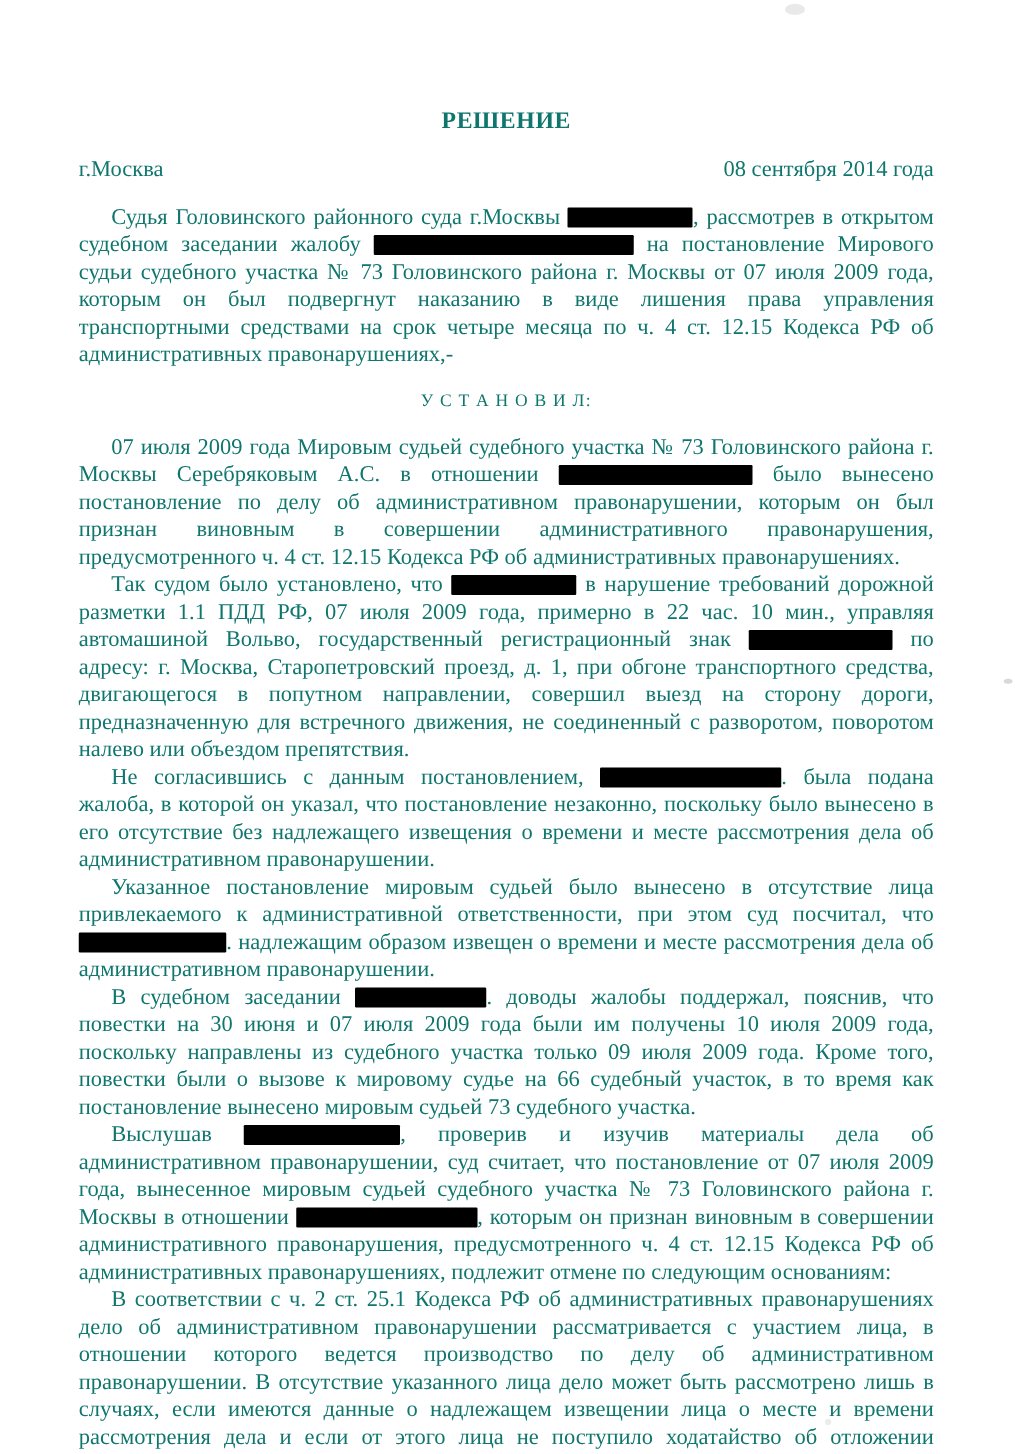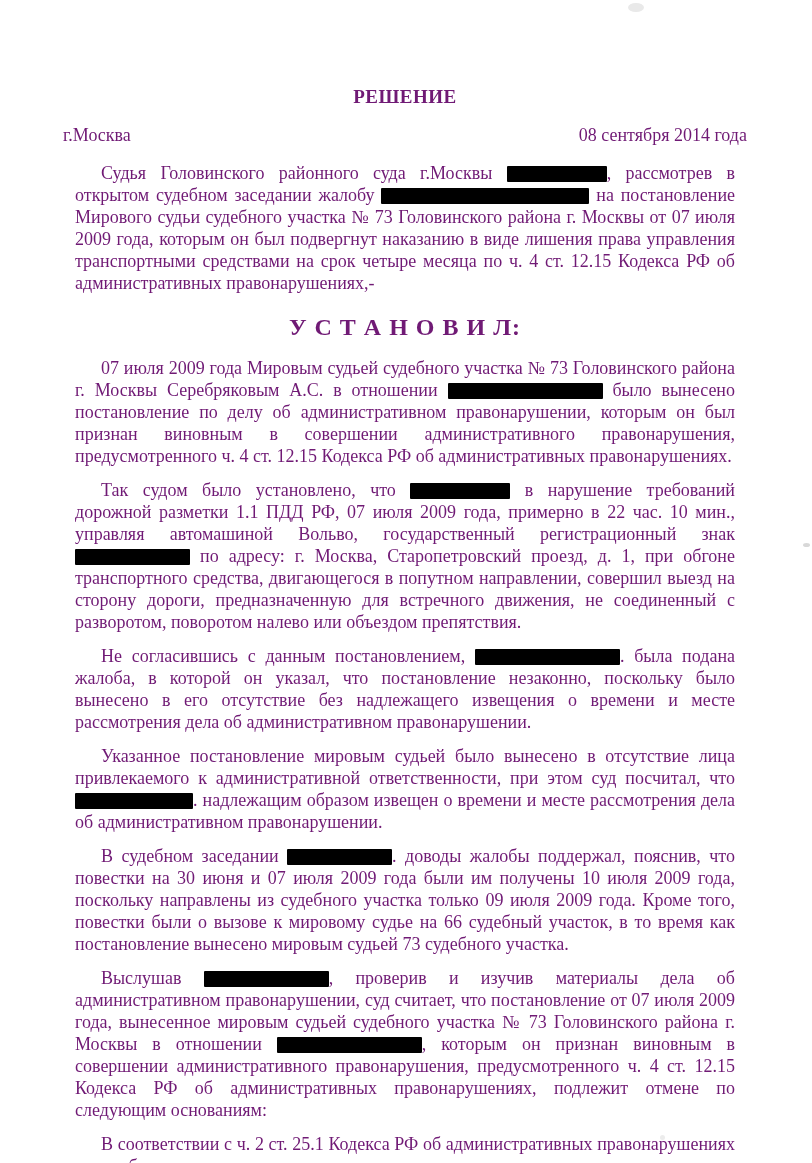--- a/index.html
+++ b/index.html
@@ -7,21 +7,21 @@
     padding: 0;
     background: #ffffff;
   }
   .page {
     position: relative;
     width: 812px;
     height: 1163px;
     background: #ffffff;
     overflow: hidden;
     font-family: "Liberation Serif", "DejaVu Serif", serif;
-    color: #701a75;
+    color: #0f766e;
     -webkit-font-smoothing: antialiased;
   }
   .content {
     position: absolute;
     left: 63px;
     top: 0;
     width: 684px;
   }
   .doc-title {
     margin-top: 86px;
@@ -36,27 +36,27 @@
     margin-top: 16px;
     font-size: 18px;
     line-height: 22px;
     text-align: right;
   }
   .intro-block {
     margin-top: 16px;
   }
   .section-heading {
     text-align: center;
-    font-weight: bold;
-    font-size: 24px;
+    font-weight: normal;
+    font-size: 14px;
     margin: 20px 0 16px 0;
     letter-spacing: 1px;
   }
   .para {
-    margin: 12px;
+    margin: 0;
     font-size: 18px;
     line-height: 22px;
     text-align: justify;
     text-indent: 26px;
   }
   .redaction {
     display: inline-block;
     height: 16px;
     background: #000000;
     vertical-align: -3px;

